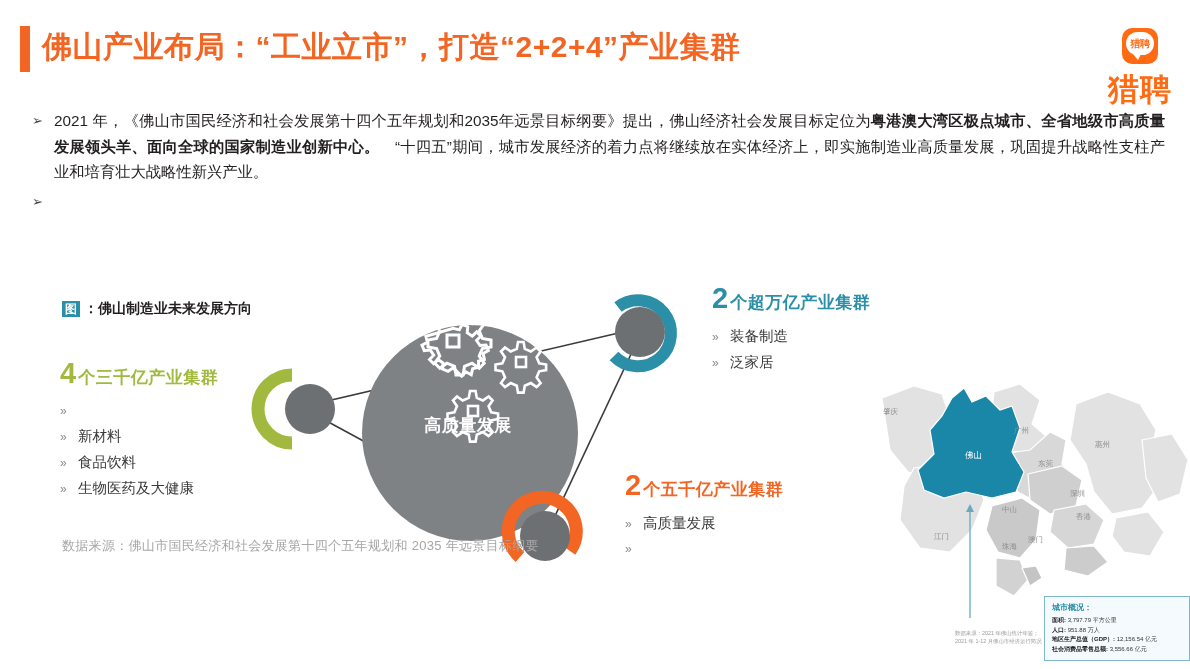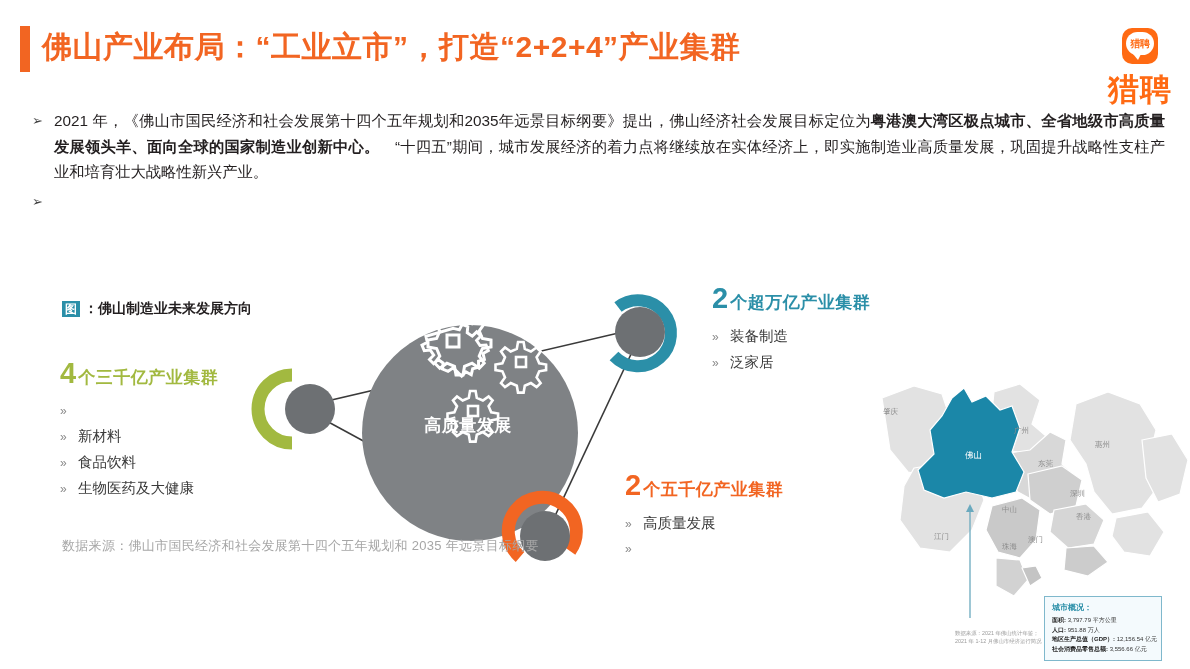--- a/index.html
+++ b/index.html
@@ -103,21 +103,21 @@
     text-align:center;color:#ffffff;font-size:17px;font-weight:700;
     line-height:27px;letter-spacing:.5px;pointer-events:none;
   }
   
   .map-wrap{position:absolute;left:880px;top:380px;width:310px;height:289px;}
   .map-src{
     position:absolute;left:955px;top:629px;width:90px;
     font-size:5.4px;color:#9b9b9b;line-height:8px;
   }
   .info-box{
-    position:absolute;left:1044px;top:596px;width:118px;
+    position:absolute;left:1044px;top:596px;width:146px;
     border:1px solid #7fb8cc;background:#f4fafd;
     padding:5px 7px 6px 7px;box-sizing:border-box;
   }
   .info-title{font-size:8px;font-weight:700;color:#2b8fa8;margin-bottom:3px;}
   .info-row{font-size:6px;color:#333;line-height:9.5px;white-space:nowrap;}
   .info-row b{font-weight:700;color:#222;}
   .city-label{
     position:absolute;font-size:7.5px;color:#8d8d8d;white-space:nowrap;
   }
   .city-label.hl{color:#ffffff;font-weight:400;font-size:8.5px;}

